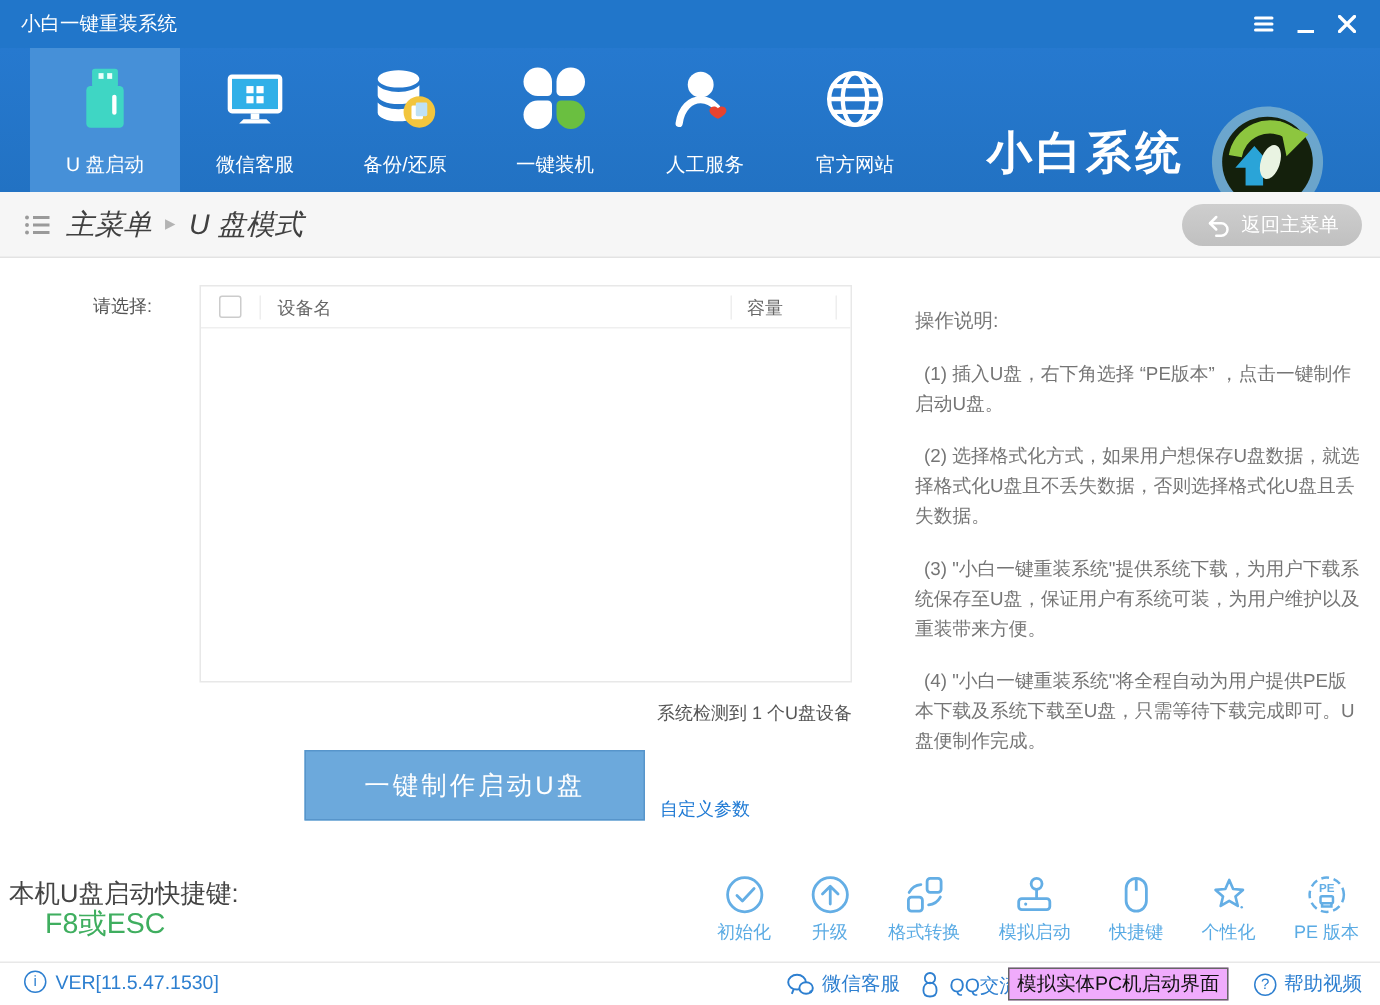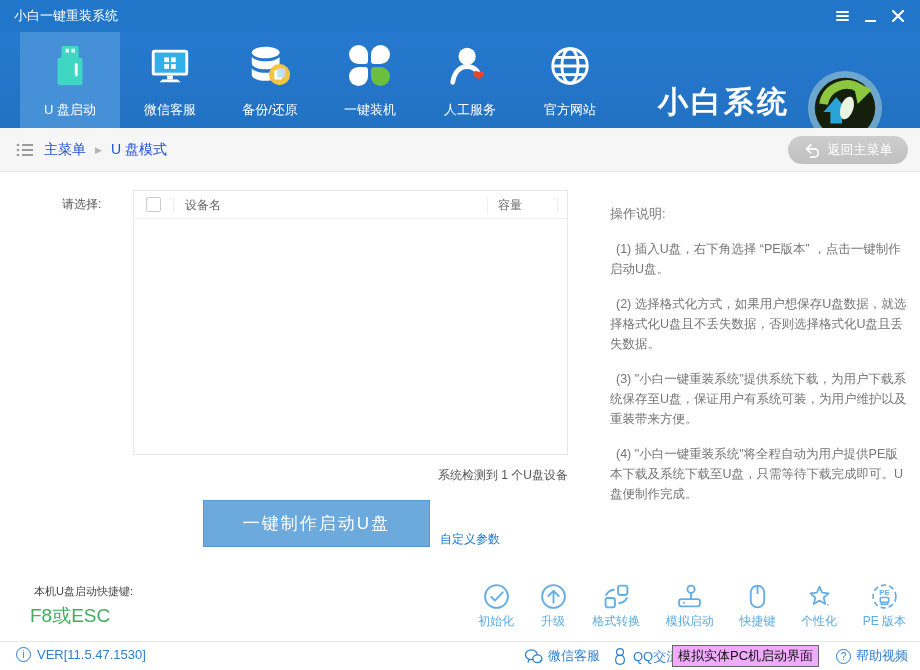--- a/index.html
+++ b/index.html
@@ -33,21 +33,21 @@
   .leaf.bl { border-radius:50% 3px 50% 50%; }
   .leaf.br { border-radius:3px 50% 50% 50%; background:#6abf40; }
   .brand { position:absolute; left:658px; top:50px; color:#fff; }
   .brand-name { font-size:30px; font-weight:bold; letter-spacing:3px; }
   .brand-slogan { font-size:13px; margin-top:9px; letter-spacing:1px; }
   .logo-badge { position:absolute; left:806px; top:37px; }
   
   .bc-bar { position:absolute; top:128px; left:0; width:920px; height:44px;
     background:#f6f6f6; border-bottom:1px solid #e3e3e3; display:flex; align-items:center; }
   .bc-list-icon { margin-left:16px; margin-right:10px; }
-  .bc-text { font-size:14px; color:#1d4ed8; }
+  .bc-text { font-size:19px; color:#404040;font-style:italic; }
   .bc-sep { font-size:9px; color:#b3b3b3; margin:0 9px; }
   .back-btn { position:absolute; right:12px; top:8px; width:120px; height:28px;
     border-radius:14px; background:linear-gradient(180deg,#cecece,#c0c0c0);
     color:#fff; font-size:13px; display:flex; align-items:center; justify-content:center;
     gap:7px; cursor:pointer; }
   
   .select-label { position:absolute; left:62px; top:196px; font-size:12px; color:#555; }
   .device-table { position:absolute; left:133px; top:190px; width:435px; height:265px;
     border:1px solid #e8e8e8; background:#fff; }
   .t-header { height:28px; display:flex; align-items:center; border-bottom:1px solid #efefef;
@@ -64,21 +64,21 @@
   .detect-text { position:absolute; left:133px; top:467px; width:435px; text-align:right;
     font-size:12px; color:#555; }
   .make-btn { position:absolute; left:203px; top:500px; width:227px; height:47px;
     background:#6ca9dc; border:1px solid #5795cb; color:#fff; font-size:17px;
     display:flex; align-items:center; justify-content:center; letter-spacing:2px; cursor:pointer; }
   .custom-link { position:absolute; left:440px; top:531px; font-size:12px; color:#1f7ad4; cursor:pointer; }
   .instructions { position:absolute; left:610px; top:205px; width:300px; color:#757575; }
   .ins-title { font-size:13px; margin-bottom:16px; }
   .ins-step { font-size:12.5px; line-height:20px; margin-bottom:15px; text-indent:6px; }
   
-  .hotkey-label { position:absolute; left:34px; top:584px; font-size:11px; color:#444; }
+  .hotkey-label { position:absolute; left:6px; top:584px; font-size:17px; color:#444; }
   .hotkey-value { position:absolute; left:30px; top:603px; font-size:19px; color:#3fae5f; }
   .tools { position:absolute; left:478px; top:583px; width:428px; display:flex; justify-content:space-between; }
   .tool { display:flex; flex-direction:column; align-items:center; gap:3px;
     color:#5aabe4; font-size:12px; cursor:pointer; }
   .tool svg { width:27px; height:27px; }
   
   .statusbar { position:absolute; top:641px; left:0; width:920px; height:29px;
     border-top:1px solid #e8e8e8; background:#fff; }
   .version { position:absolute; left:16px; top:5px; display:flex; align-items:center;
     gap:6px; color:#2d7fd0; font-size:13px; }

